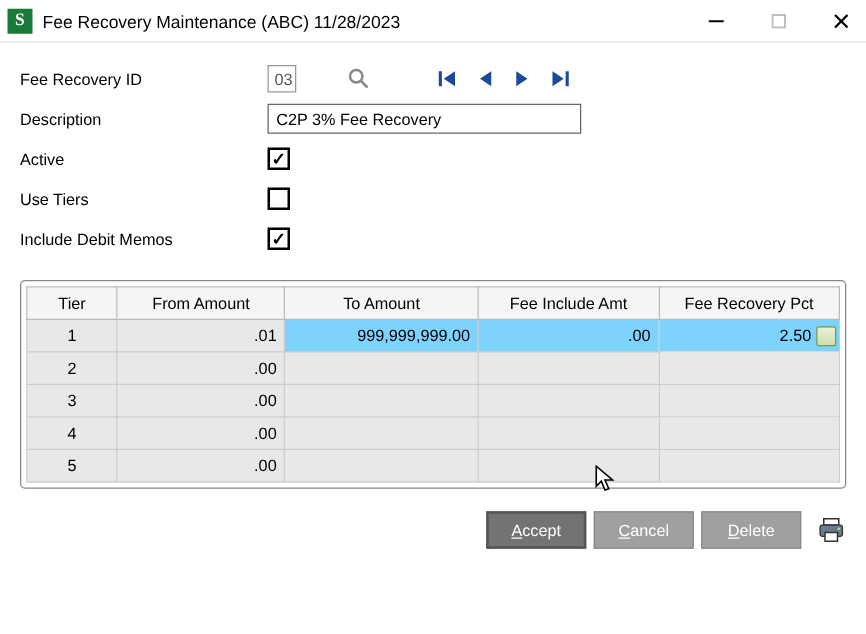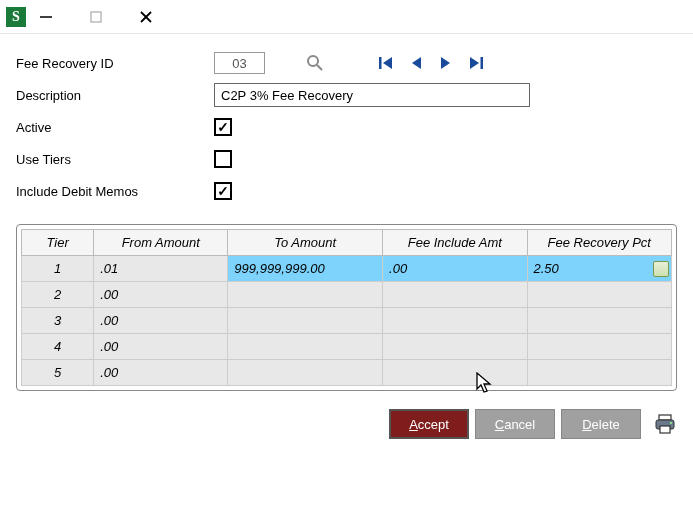--- a/index.html
+++ b/index.html
@@ -30,37 +30,37 @@
     margin-right: 8px;
     font-size: 14px;
   }
   .title-text { flex: 1; font-size: 14px; }
   .win-controls { display: flex; gap: 26px; align-items: center; }
   .win-btn { width: 24px; height: 24px; display:flex; align-items:center; justify-content:center; cursor:pointer; }
   .content { padding: 14px 16px 8px 16px; }
   .form-row { display: flex; align-items: center; height: 30px; margin-bottom: 2px; gap: 36px; }
   .form-label { width: 162px; }
   .id-input {
-    width: 51px; height: 22px;
+    width: 23px; height: 22px;
     border: 1px solid #999;
-    text-align: center;
+    text-align: right;
     color: #555;
     padding: 0 2px;
     font-size: 13px;
   }
   .search-icon {
     width: 24px; height: 24px;
     display: inline-flex; align-items:center; justify-content:center;
     cursor: pointer;
     margin-left: 2px;
   }
   .nav-group { display: inline-flex; gap: 8px; margin-left: 12px; align-items: center; }
   .nav-btn { width: 22px; height: 22px; display:inline-flex; align-items:center; justify-content:center; cursor:pointer; color: #1a4b9b; }
   .desc-input {
-    width: 316px; height: 24px;
+    width: 251px; height: 24px;
     border: 1px solid #666;
     padding: 1px 6px;
     font-size: 13px;
   }
   .checkbox {
     width: 18px; height: 18px;
     border: 2px solid #000;
     display: inline-flex;
     align-items: center; justify-content: center;
     cursor: pointer;
@@ -70,38 +70,37 @@
     content: "✓";
     font-size: 14px;
     font-weight: bold;
     line-height: 1;
   }
   .grid-wrap {
     margin-top: 18px;
     border: 1px solid #888;
     border-radius: 4px;
     padding: 4px;
-    font-style: italic;
   }
   table.grid {
     width: 100%;
     border-collapse: collapse;
     table-layout: fixed;
   }
   table.grid th {
     background: #f5f5f5;
     border: 1px solid #bbb;
     padding: 5px 4px;
     font-weight: normal;
     font-size: 13px;
   }
   table.grid td {
     border: 1px solid #ccc;
     padding: 4px 6px;
-    text-align: left;
+    text-align: right;
     height: 26px;
     background: #e8e8e8;
   }
   table.grid td.tier-cell { text-align: center; background: #e8e8e8; }
   table.grid tr.active-row td.editable { background: #7dd3fc; }
   table.grid td.pct-cell { position: relative; padding-right: 22px; }
   .calc-icon {
     position: absolute; right: 2px; top: 50%; transform: translateY(-50%);
     width: 16px; height: 16px;
     background: linear-gradient(#e8f0d8,#cde0b0);
@@ -124,41 +123,42 @@
     min-width: 80px; height: 30px;
     background: #a0a0a0;
     color: #fff;
     border: 1px solid #888;
     font-size: 13px;
     cursor: pointer;
     display: inline-flex; align-items:center; justify-content:center;
   }
   .btn.primary {
     border: 2px solid #555;
-    background: #7f1d1d;
+    background: #737373;
   }
   .btn u { text-decoration: underline; }
   .print-icon {
     width: 28px; height: 26px;
     display:inline-flex; align-items:center; justify-content:center;
     cursor:pointer; color:#333;
     margin-left: 4px;
   }
   .col-tier { width: 70px; }
   .col-from { width: 130px; }
   .col-to { width: 150px; }
   .col-amt { width: 140px; }
   .col-pct { width: 140px; }
   .grid-container { position: relative; }
 </style>
 </head>
 <body>
 
 <div class="titlebar">
   <div class="app-icon">S</div>
+  <div class="title-text">Fee Recovery Maintenance (ABC) 11/28/2023</div>
   <div class="win-controls">
     <div class="win-btn">
       <svg width="14" height="14" viewBox="0 0 14 14">
           <line x1="1" y1="7" x2="13" y2="7" stroke="#000" stroke-width="1.5"></line>
         </svg>
     </div>
     <div class="win-btn">
       <svg width="12" height="12" viewBox="0 0 12 12">
           <rect x="1" y="1" width="10" height="10" fill="none" stroke="#bbb" stroke-width="1.5"></rect>
         </svg>

